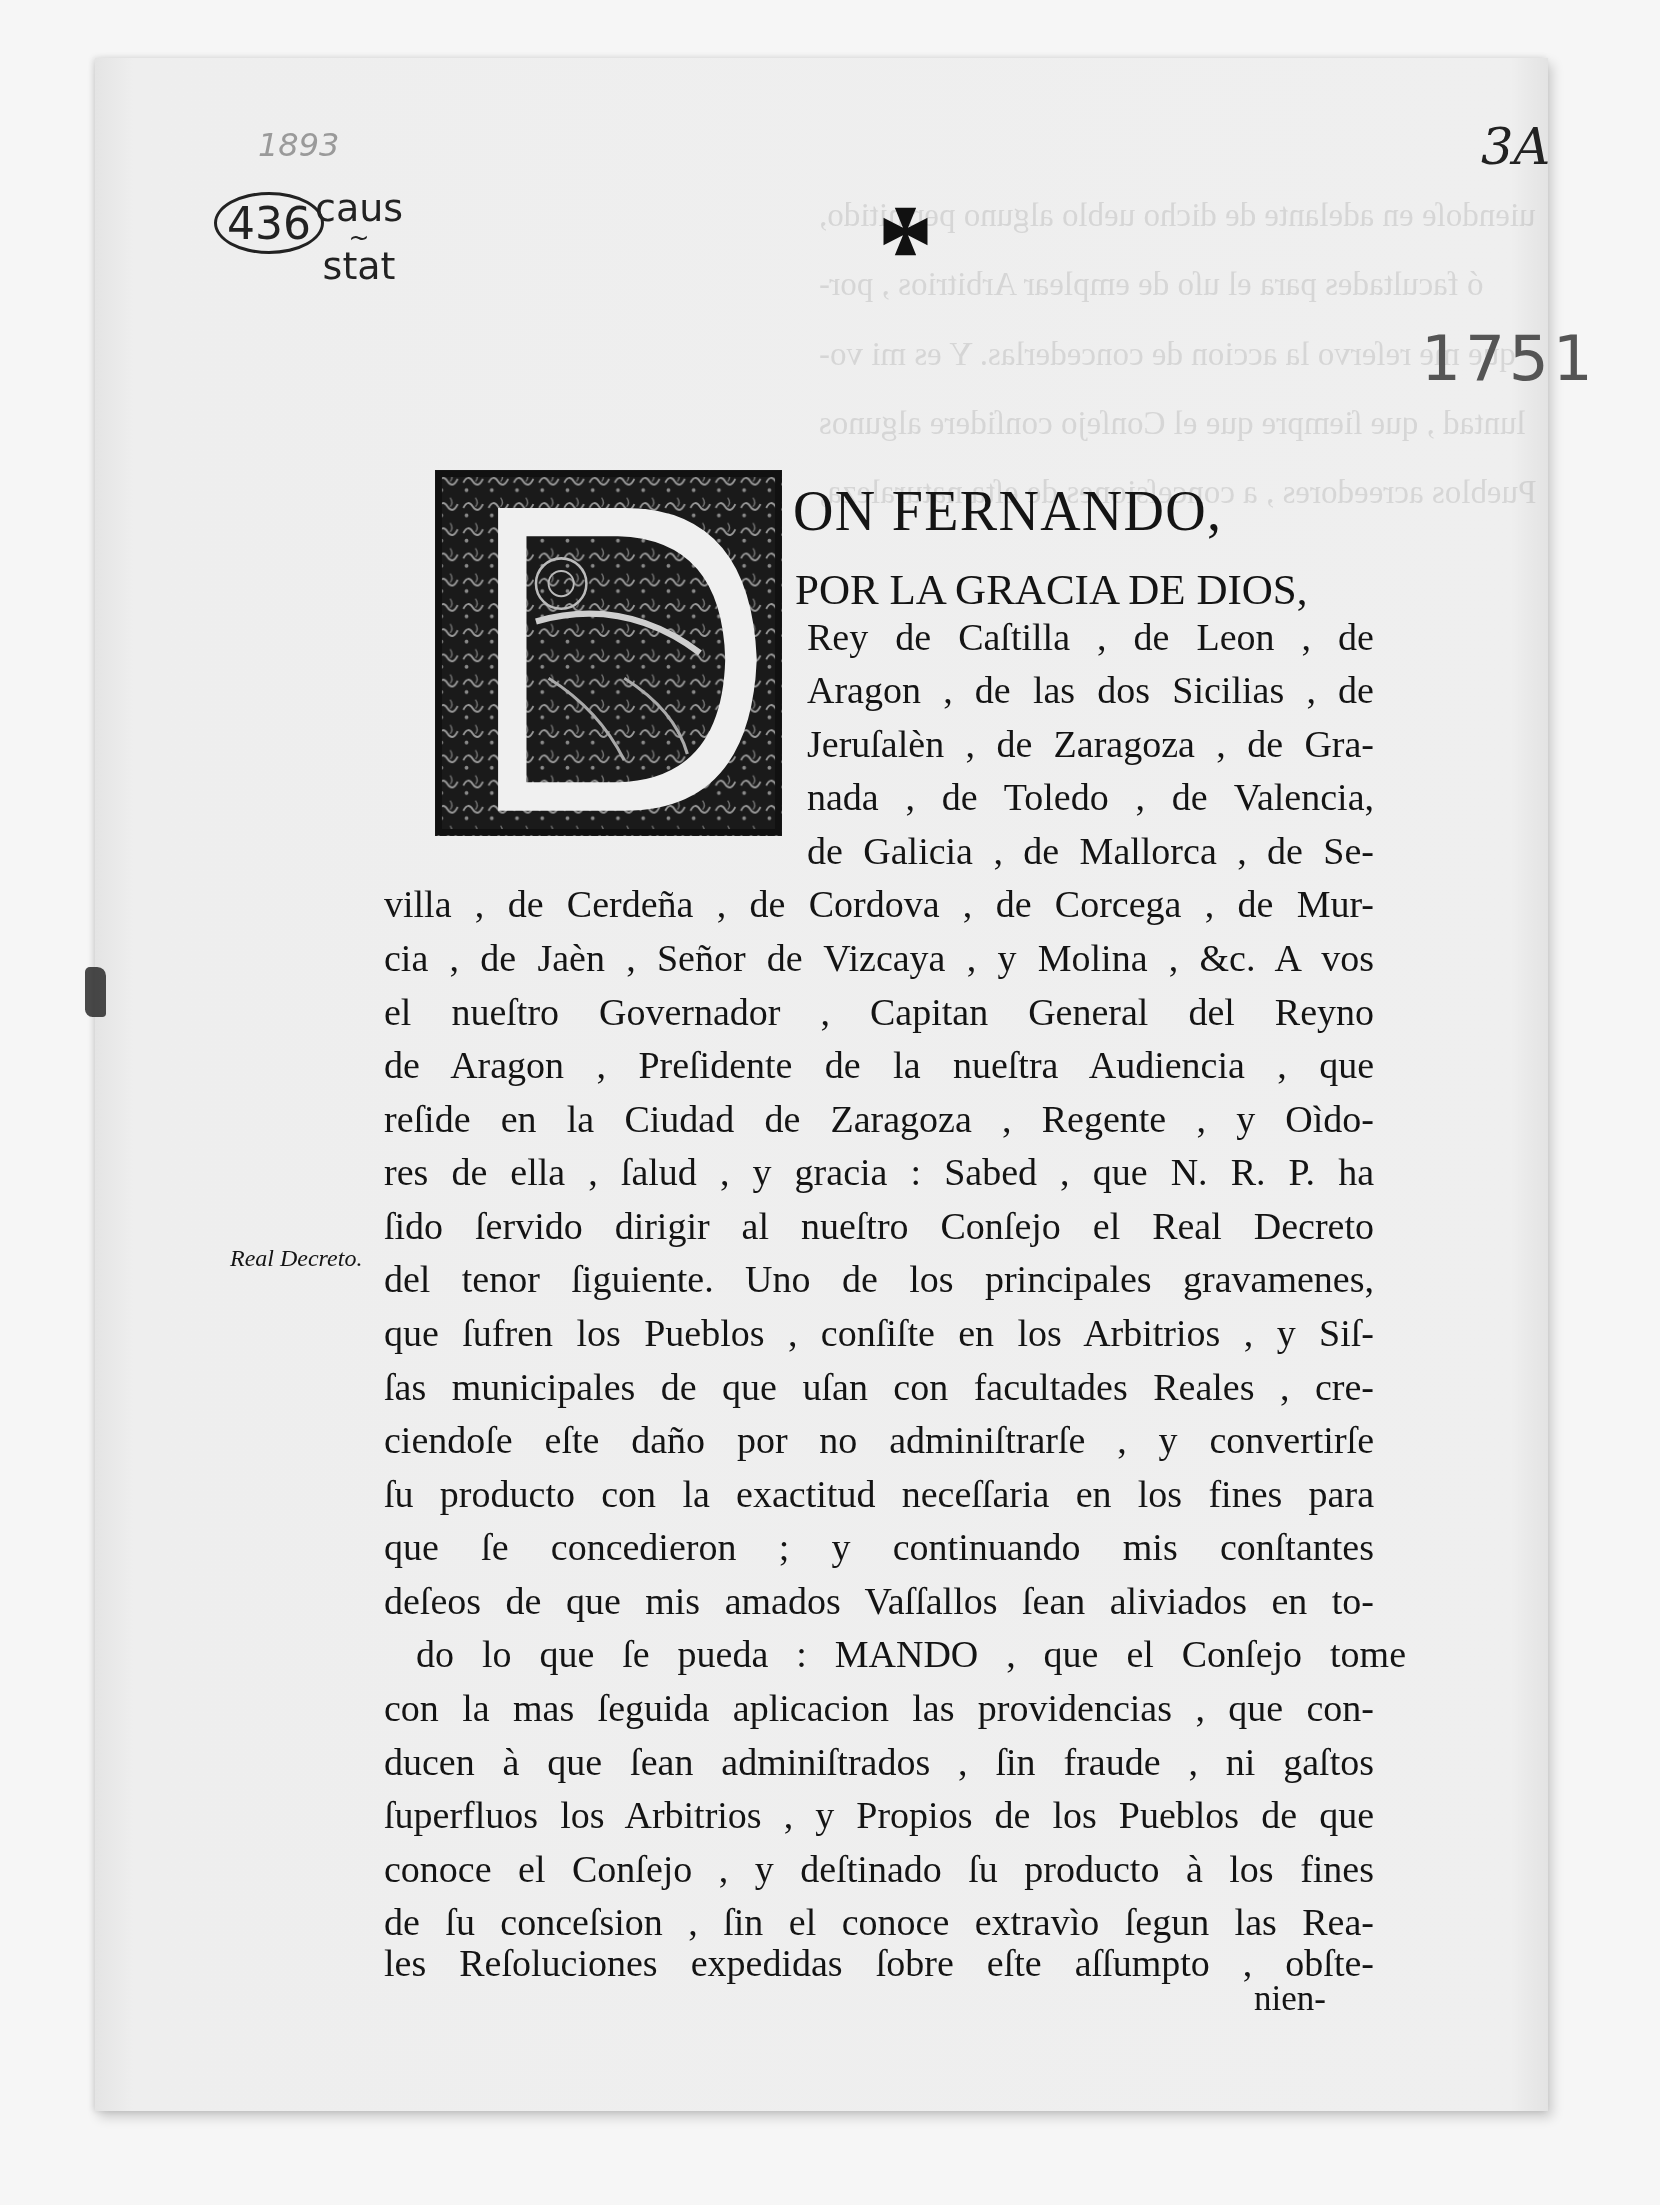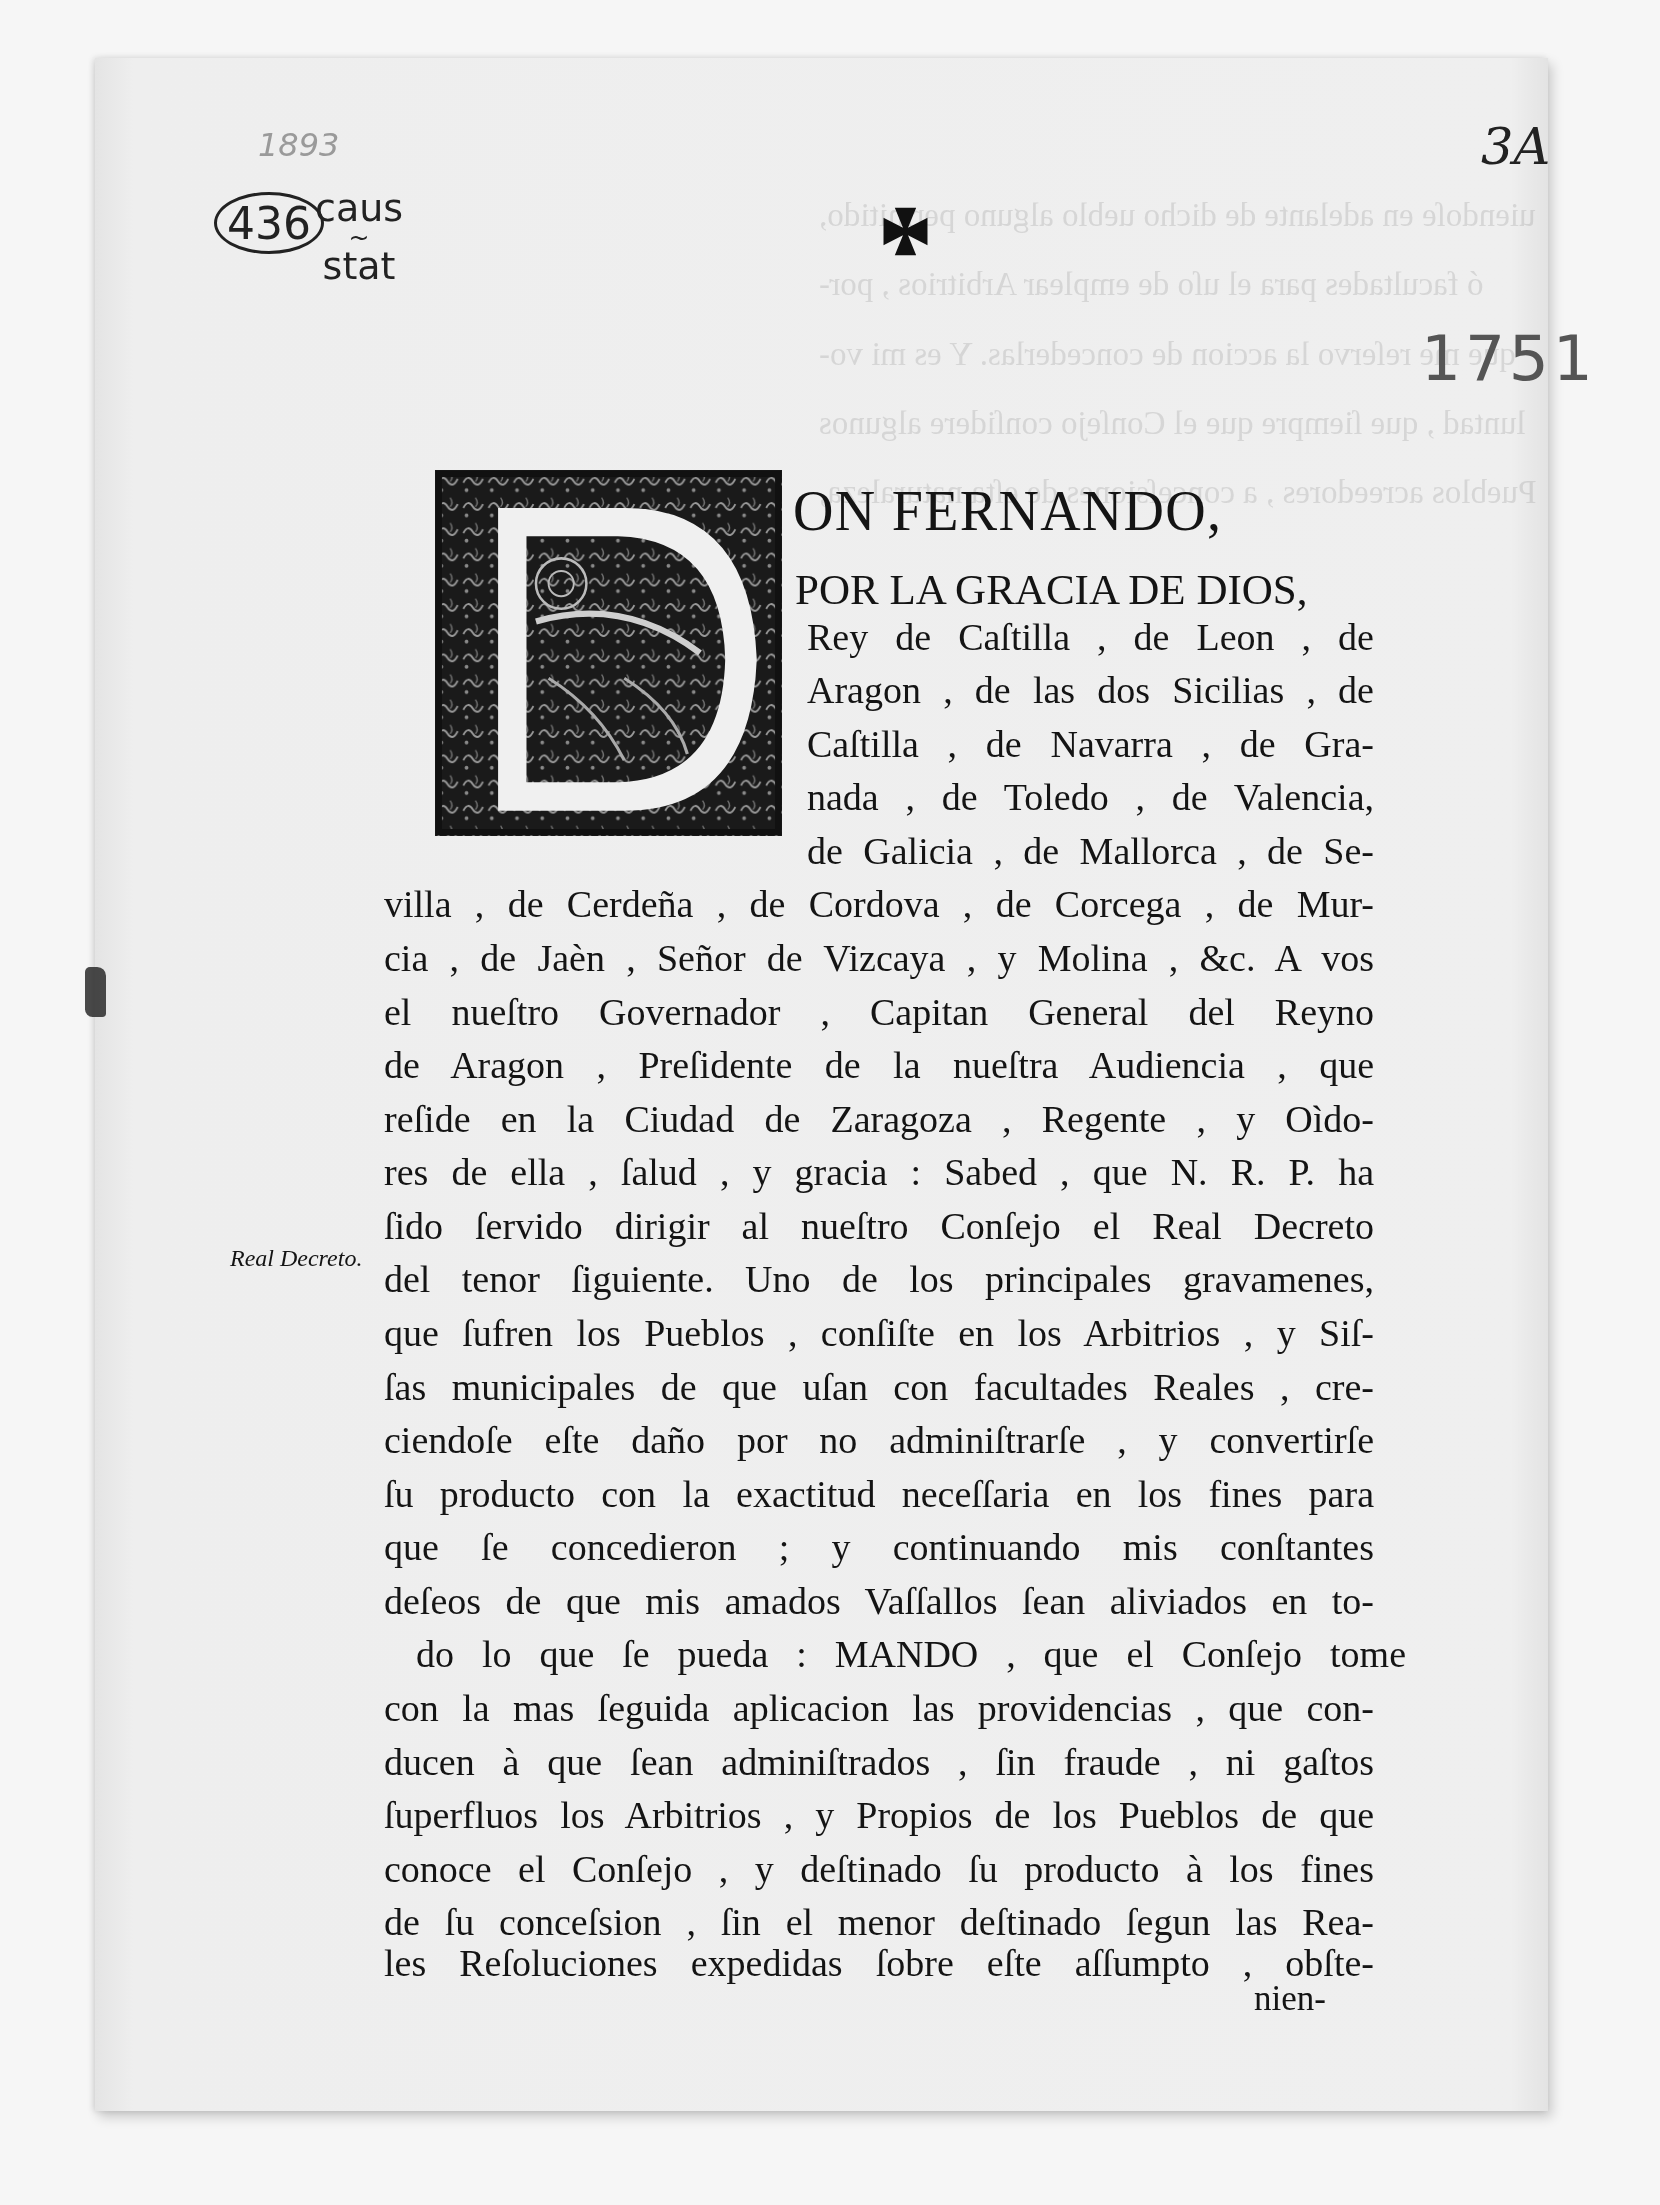--- a/index.html
+++ b/index.html
@@ -112,21 +112,21 @@
     <path d="M300 330 Q380 380 400 450" stroke="#aaa" stroke-width="5" fill="none"></path>
   </svg>
 </div>
 
 <div class="heading">ON FERNANDO,</div>
 <div class="subheading">POR LA GRACIA DE DIOS,</div>
 
 <div class="indent-block">
   <div class="line" style="top:615px;">Rey de Caſtilla , de Leon , de</div>
   <div class="line" style="top:668px;">Aragon , de las dos Sicilias , de</div>
-  <div class="line" style="top:722px;">Caſtilla , de Navarra , de Gra-</div>
+  <div class="line" style="top:722px;">Jeruſalèn , de Zaragoza , de Gra-</div>
   <div class="line" style="top:775px;">nada , de Toledo , de Valencia,</div>
 </div>
 
 <div class="body-block">
   <div class="line" style="top:829px; left:807px; width:567px;">de Galicia , de Mallorca , de Se-</div>
   <div class="line" style="top:882px;">villa , de Cerdeña , de Cordova , de Corcega , de Mur-</div>
   <div class="line" style="top:936px;">cia , de Jaèn , Señor de Vizcaya , y Molina , &amp;c. A vos</div>
   <div class="line" style="top:990px;">el nueſtro Governador , Capitan General del Reyno</div>
   <div class="line" style="top:1043px;">de Aragon , Preſidente de la nueſtra Audiencia , que</div>
   <div class="line" style="top:1097px;">reſide en la Ciudad de Zaragoza , Regente , y Oìdo-</div>
@@ -137,19 +137,19 @@
   <div class="line" style="top:1365px;">ſas municipales de que uſan con facultades Reales , cre-</div>
   <div class="line" style="top:1418px;">ciendoſe eſte daño por no adminiſtrarſe , y convertirſe</div>
   <div class="line" style="top:1472px;">ſu producto con la exactitud neceſſaria en los fines para</div>
   <div class="line" style="top:1525px;">que ſe concedieron ; y continuando mis conſtantes</div>
   <div class="line" style="top:1579px;">deſeos de que mis amados Vaſſallos ſean aliviados en to-</div>
   <div class="line" style="top:1632px;margin-left:32px;">do lo que ſe pueda : MANDO , que el Conſejo tome</div>
   <div class="line" style="top:1686px;">con la mas ſeguida aplicacion las providencias , que con-</div>
   <div class="line" style="top:1740px;">ducen à que ſean adminiſtrados , ſin fraude , ni gaſtos</div>
   <div class="line" style="top:1793px;">ſuperfluos los Arbitrios , y Propios de los Pueblos de que</div>
   <div class="line" style="top:1847px;">conoce el Conſejo , y deſtinado ſu producto à los fines</div>
-  <div class="line" style="top:1900px;">de ſu conceſsion , ſin el menor deſtinado ſegun las Rea-</div>
+  <div class="line" style="top:1900px;">de ſu conceſsion , ſin el conoce extravìo ſegun las Rea-</div>
   <div class="line" style="top:1941px;">les Reſoluciones expedidas ſobre eſte aſſumpto , obſte-</div>
 </div>
 
 <div class="margin-note">Real Decreto.</div>
 <div class="catchword">nien-</div>
 
 
 </body></html>

